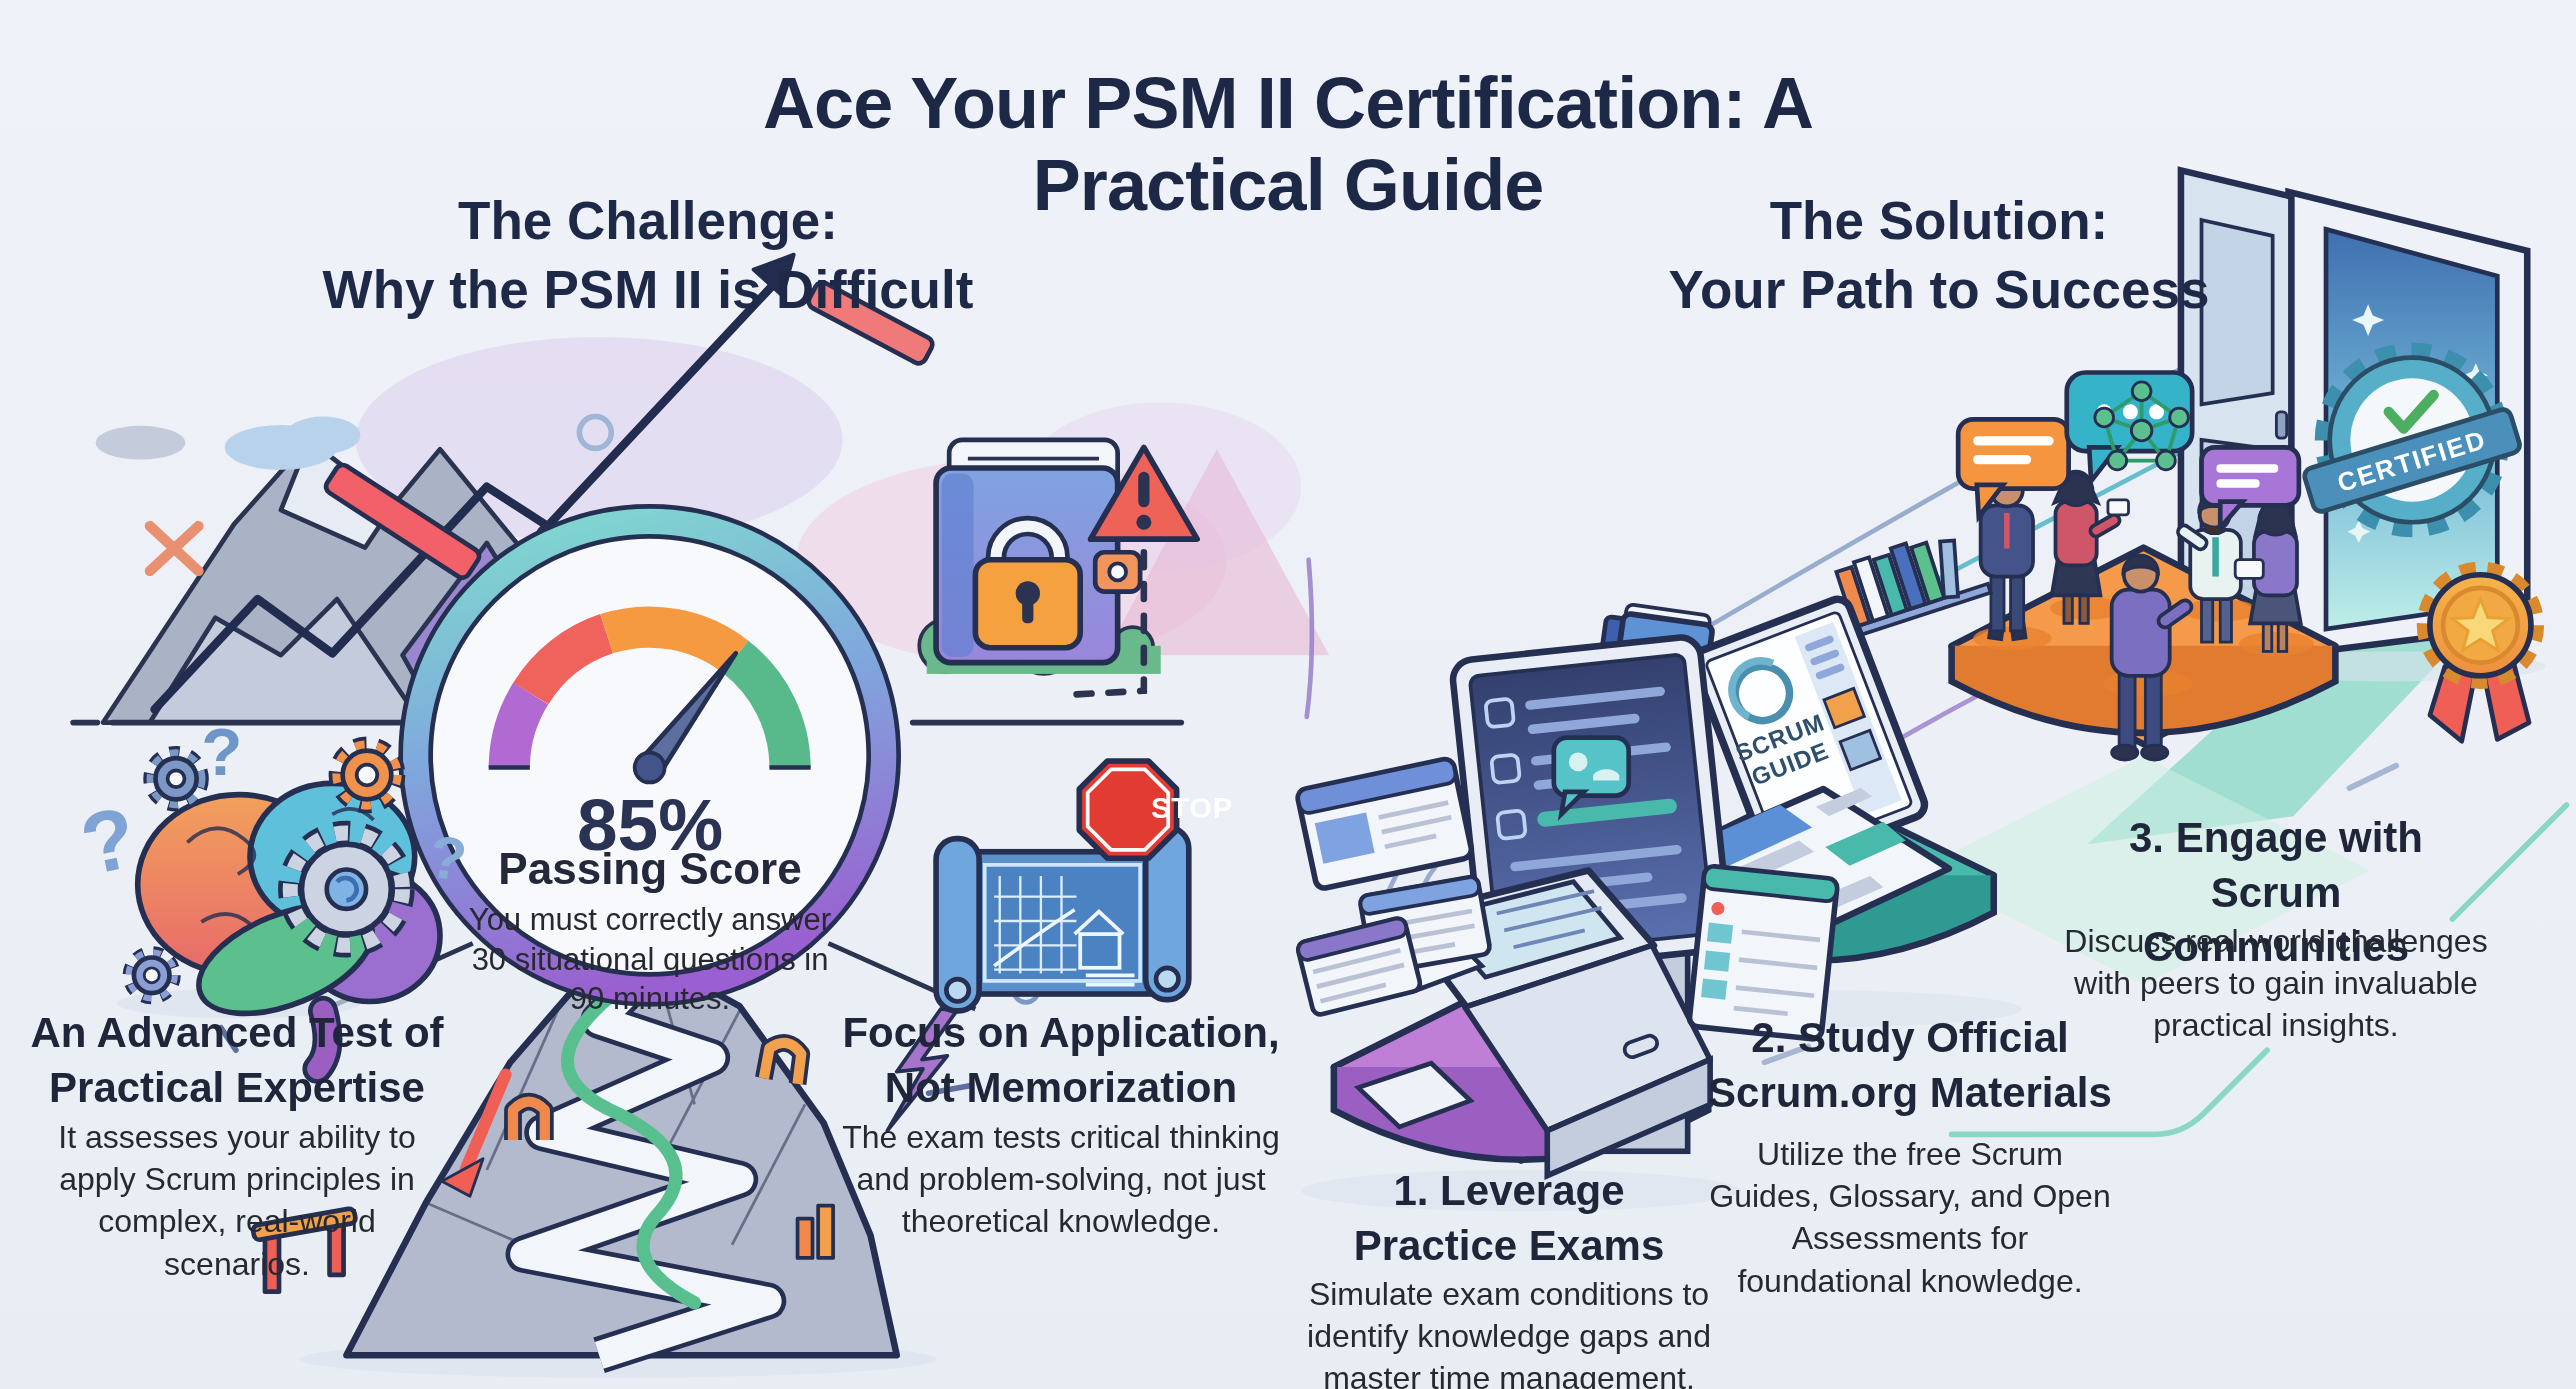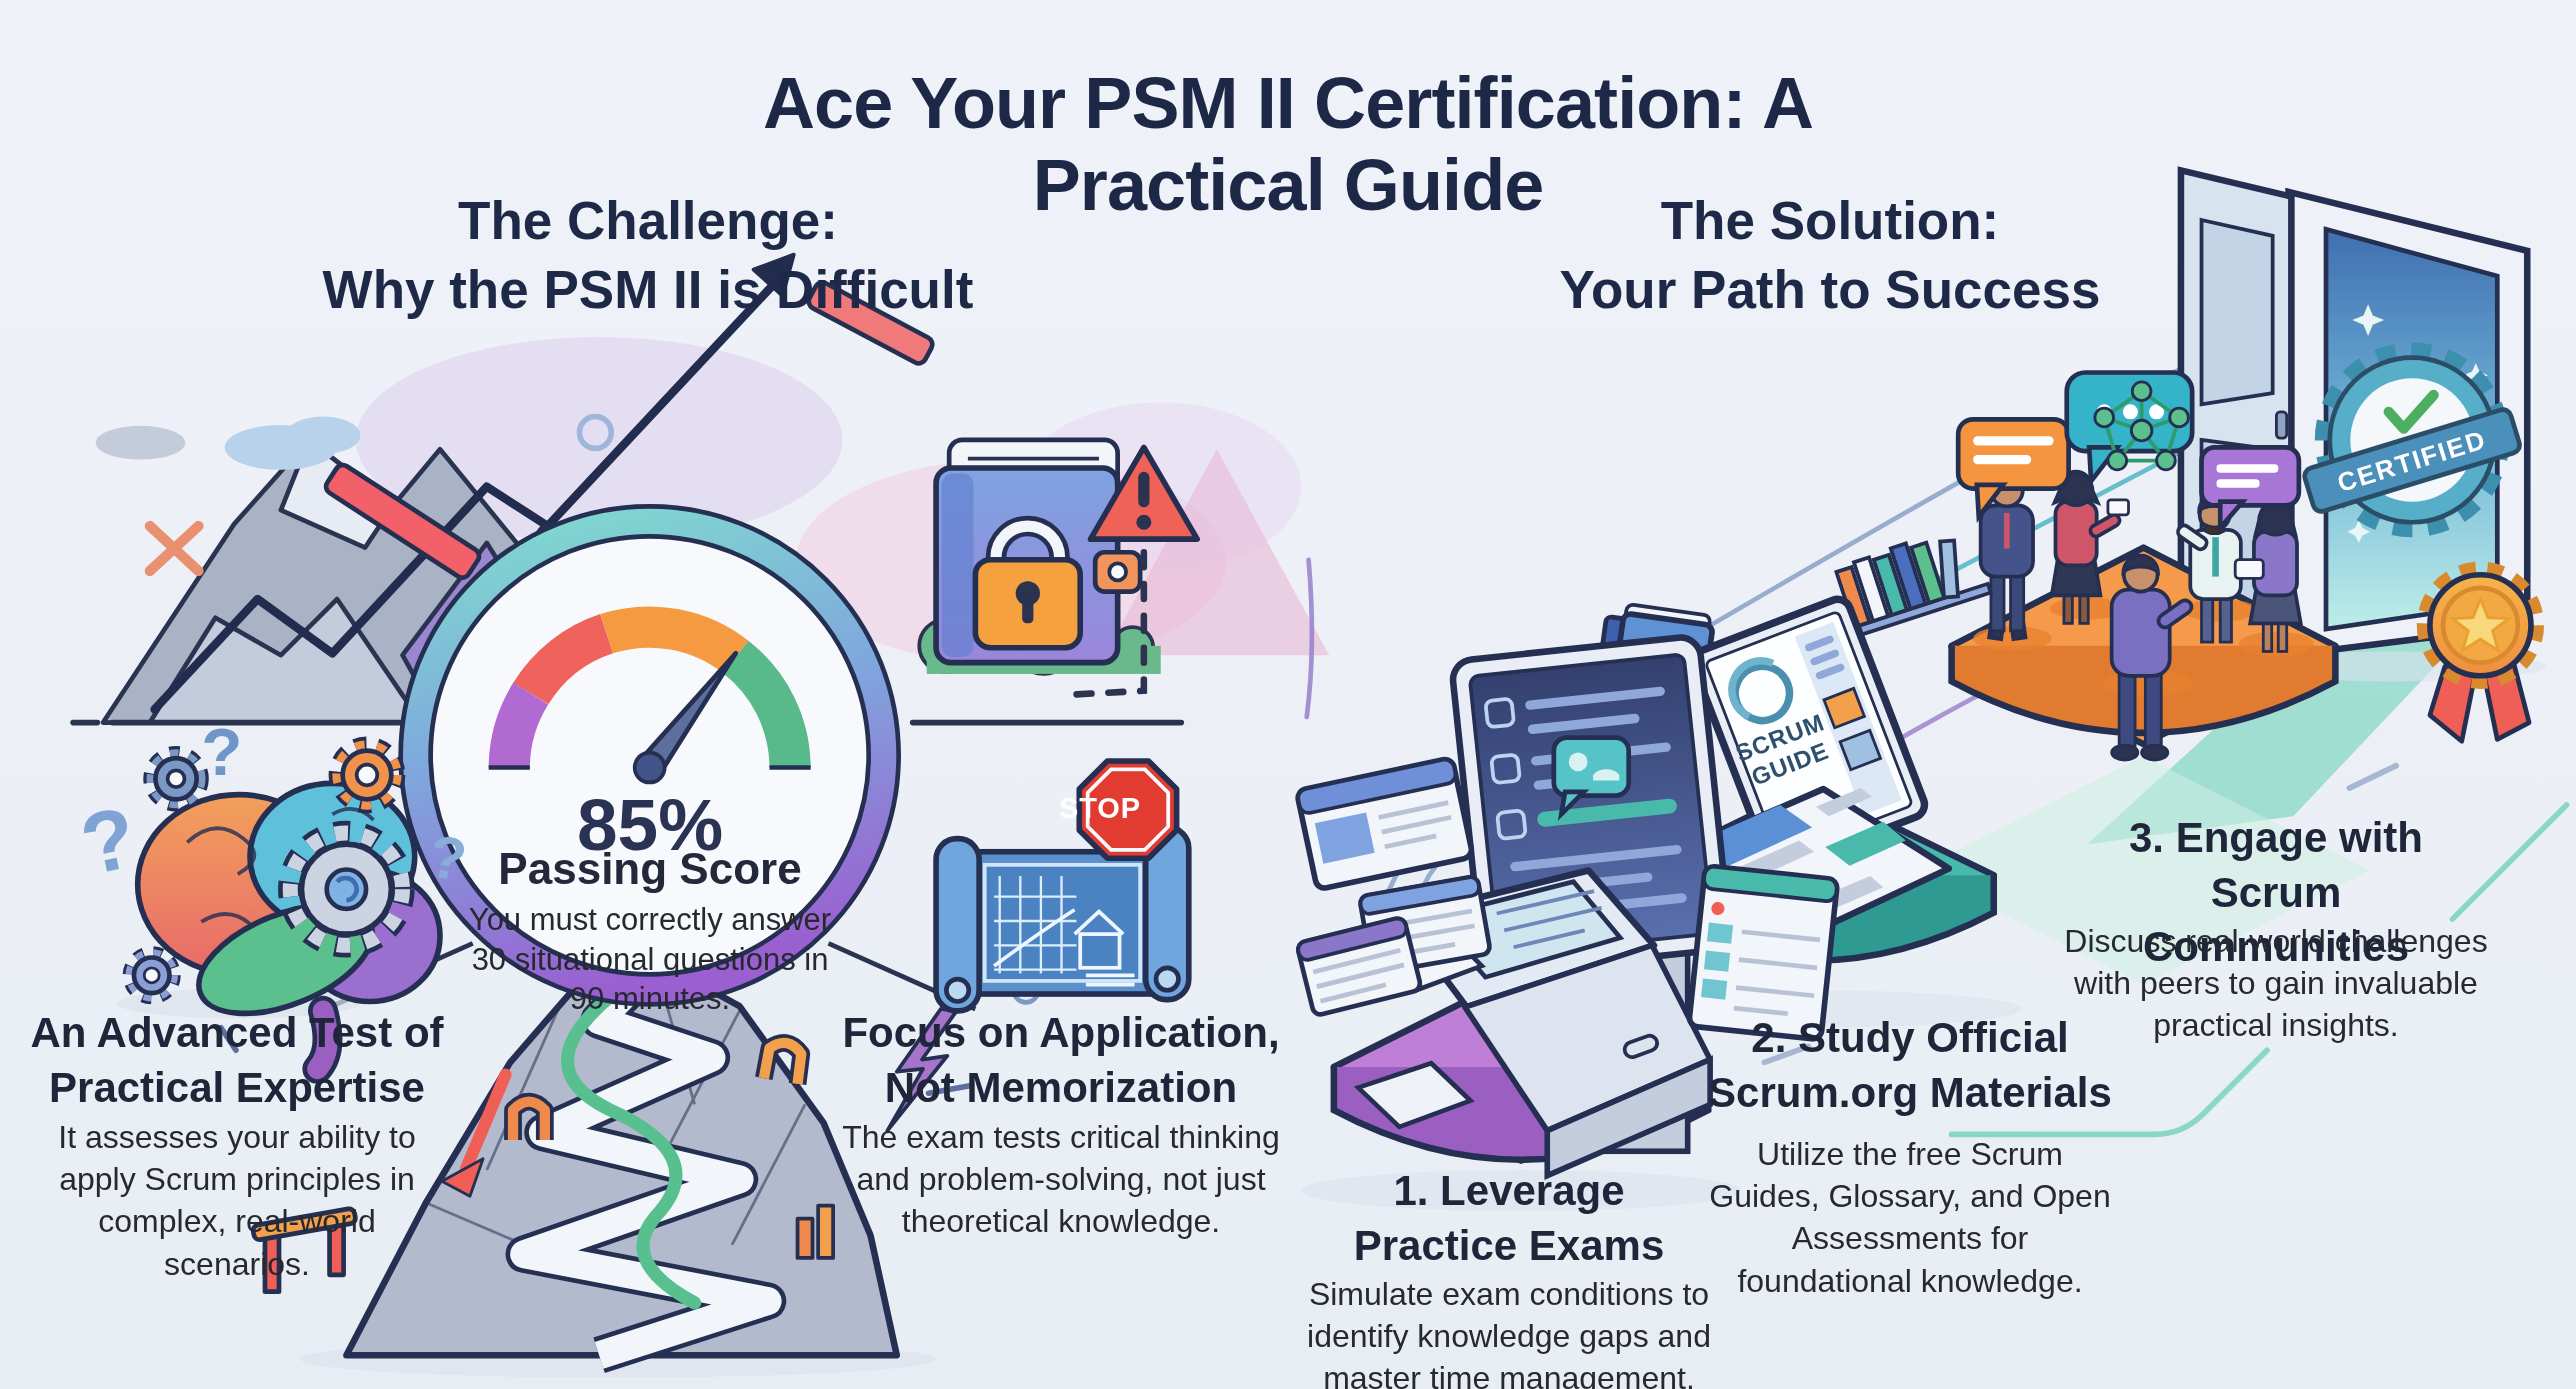--- a/index.html
+++ b/index.html
@@ -580,28 +580,28 @@
       </g>
     </g>
   </g>
 </svg>
 
 <div class="t title" style="left:1288px;top:62px;">Ace Your PSM II Certification: A Practical Guide</div>
 
 <div class="t section-heading" style="left:648px;top:187px;">The Challenge:
 Why the PSM II is Difficult</div>
 
-<div class="t section-heading" style="left:1830px;top:187px;">The Solution:
+<div class="t section-heading" style="left:1939px;top:187px;">The Solution:
 Your Path to Success</div>
 
 <div class="t gauge-value" style="left:650px;top:760px;margin-top:23px;">85%</div>
 <div class="t gauge-label" style="left:650px;top:844px;">Passing Score</div>
 <div class="t gauge-desc" style="left:650px;top:900px;">You must correctly answer 30 situational questions in 90 minutes.</div>
 
-<div class="t stop-label" style="left:1100px;top:792px;">STOP</div>
+<div class="t stop-label" style="left:1192px;top:792px;">STOP</div>
 
 <div class="t point-title" style="left:237px;top:1006px;">An Advanced Test of
 Practical Expertise</div>
 <div class="t point-body w430" style="left:237px;top:1116px;">It assesses your ability to apply Scrum principles in complex, real-world scenarios.</div>
 
 <div class="t point-title" style="left:1061px;top:1006px;">Focus on Application,
 Not Memorization</div>
 <div class="t point-body w470" style="left:1061px;top:1116px;">The exam tests critical thinking and problem-solving, not just theoretical knowledge.</div>
 
 <div class="t point-title" style="left:1509px;top:1164px;">1. Leverage

